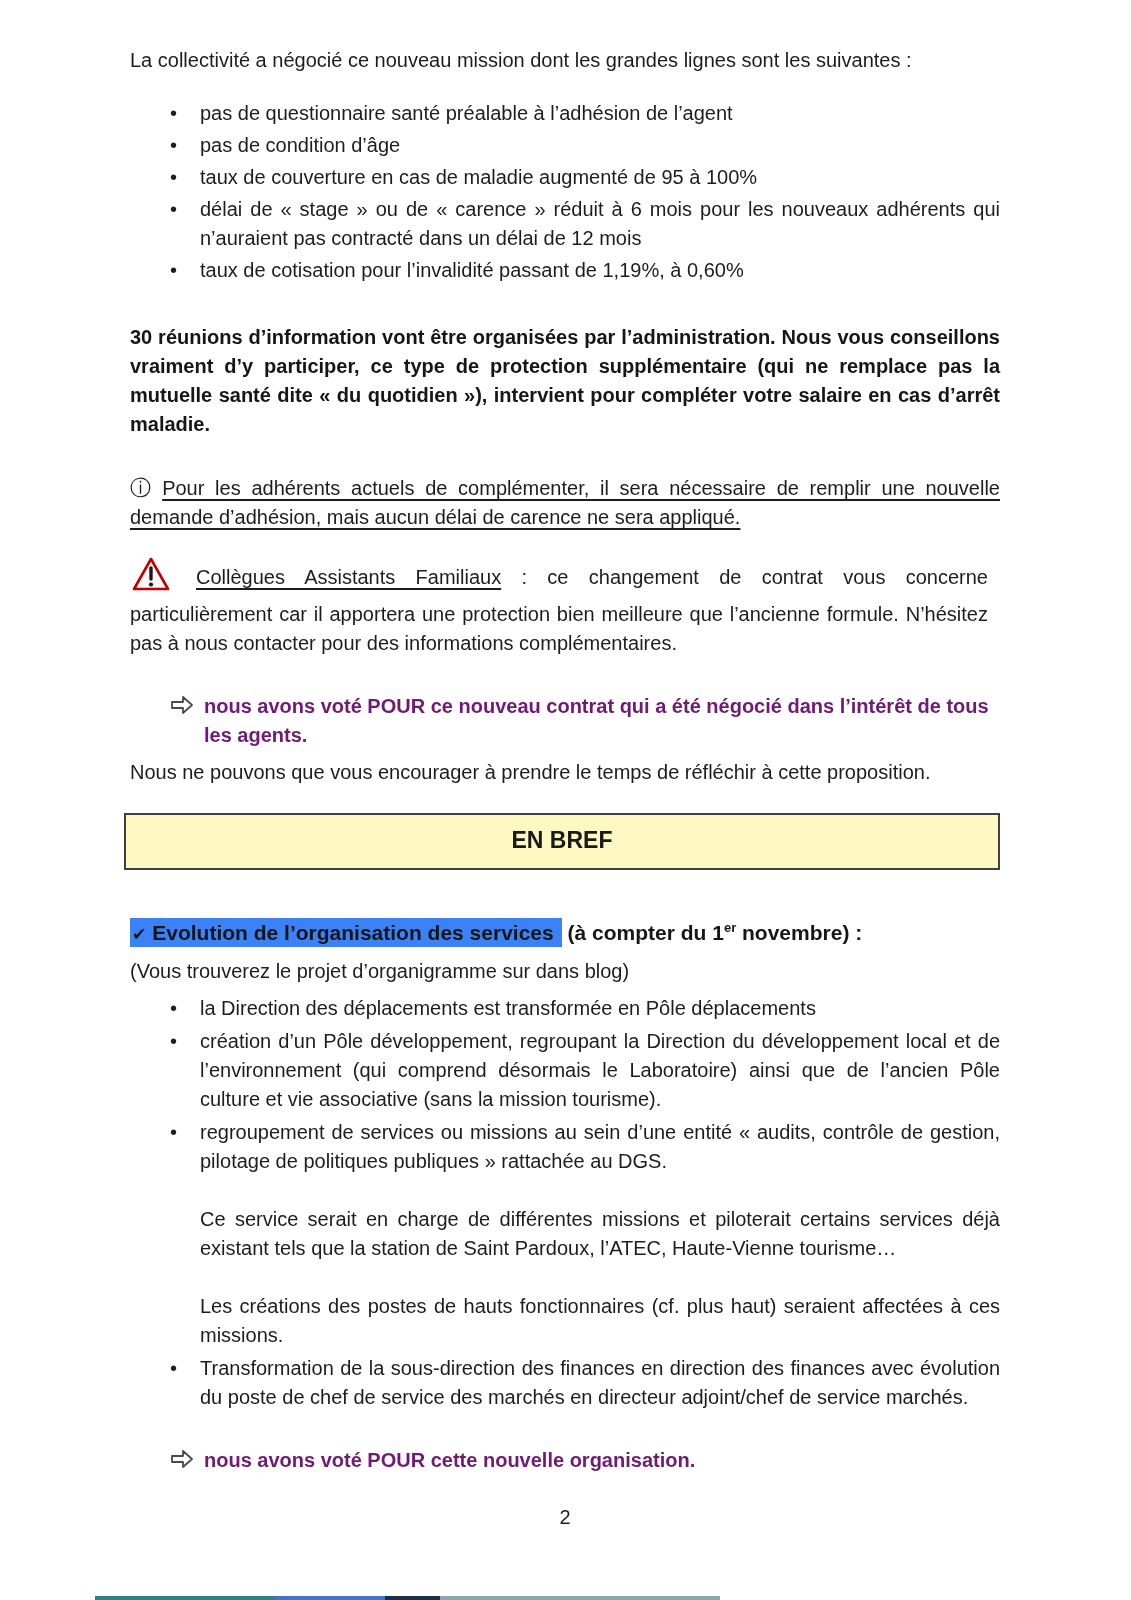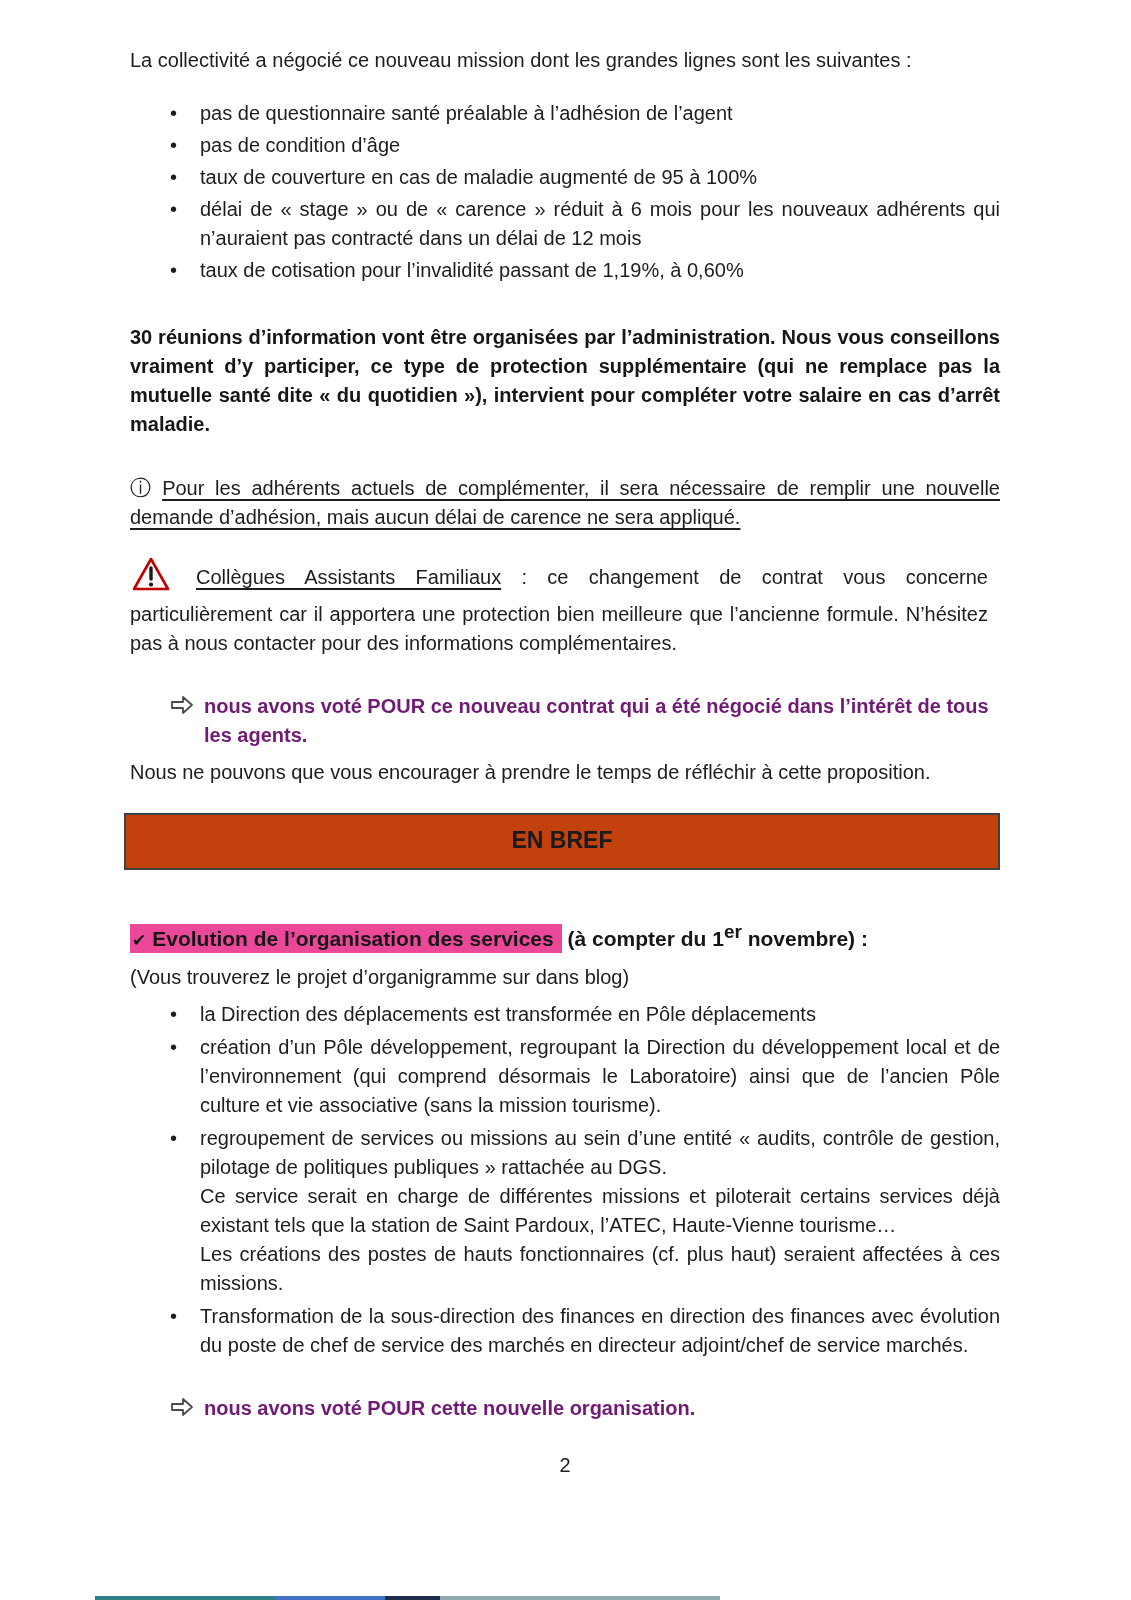--- a/index.html
+++ b/index.html
@@ -15,21 +15,21 @@
     padding:46px 131px 0 130px;
     font-size:20px;
     line-height:1.45;
   }
   .intro{margin:0;}
 
   ul.bullets{list-style:none;margin:24px 0 0 0;padding:0;}
   ul.bullets li{display:flex;margin:0 0 3px 0;}
   .bullet-glyph{flex:none;width:30px;margin-left:40px;text-align:left;}
   .bullet-text{flex:1;text-align:justify;}
-  .bullet-text .cont{text-align:justify;}
+  .bullet-text .cont{text-align:justify;margin-top:29px;}
 
   .meetings{
     font-weight:bold;color:#161616;
     text-align:justify;
     margin:38px 0 0 0;
   }
   .info-note{margin:34px 0 0 0;text-align:justify;}
   .info-icon{text-decoration:none;font-size:21px;margin-right:6px;}
   .underlined{text-decoration:underline;text-underline-offset:4px;}
 
@@ -38,35 +38,35 @@
 
   .vote{display:flex;margin:34px 0 0 0;font-weight:bold;color:#701a75;}
   .vote .arrow-glyph{flex:none;width:34px;margin-left:40px;padding-top:2px;}
   .vote .vote-text{flex:1;}
 
   .encourage{margin:8px 0 0 0;}
 
   .banner{
     margin:26px 0 0 -6px;
     border:2px solid #404040;
-    background:#c2410c;
+    background:#fef9c3;
     text-align:center;
     font-weight:bold;color:#1a1a1a;
     font-size:23px;line-height:1.6;
     padding:7px 0 9px 0;
   }
 
   .section-heading{
     margin:48px 0 0 0;
     font-weight:bold;color:#161616;
     font-size:21px;
   }
-  .hl{background:#ec4899;padding:3px 8px 3px 2px;}
+  .hl{background:#3b82f6;padding:3px 8px 3px 2px;}
   .check{font-size:17px;margin-right:6px;}
-  sup{font-size:19px;}
+  sup{font-size:13px;}
   .section-sub{margin:8px 0 0 0;}
 
   ul.bullets.org{margin-top:8px;}
   ul.bullets.org li{margin-bottom:4px;}
 
   .page-number{text-align:center;margin:26px 0 0 0;}
 
   .footer-strip{
     position:absolute;bottom:0;left:95px;height:4px;
     display:flex;

